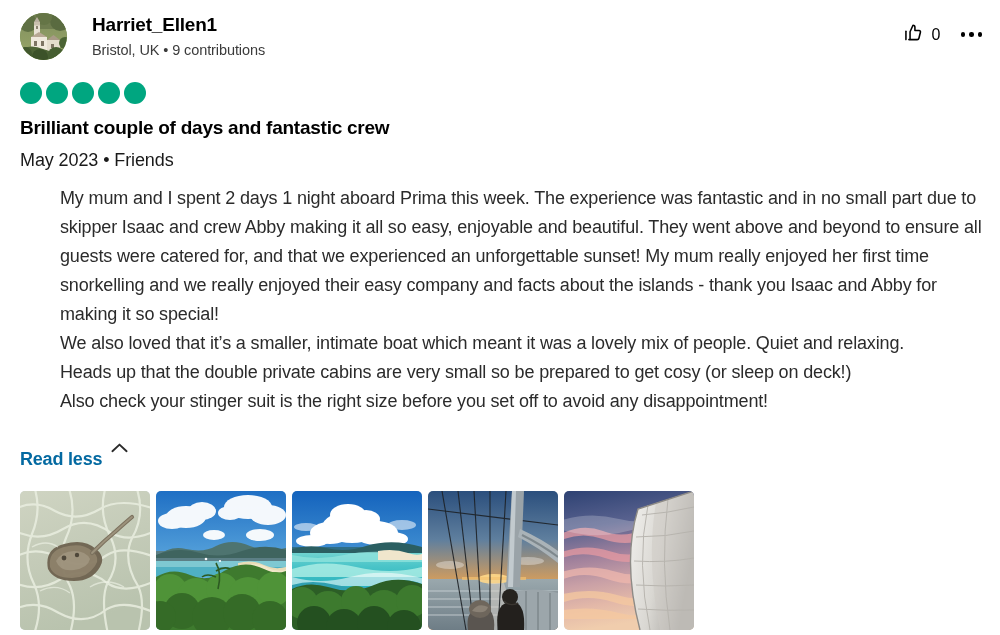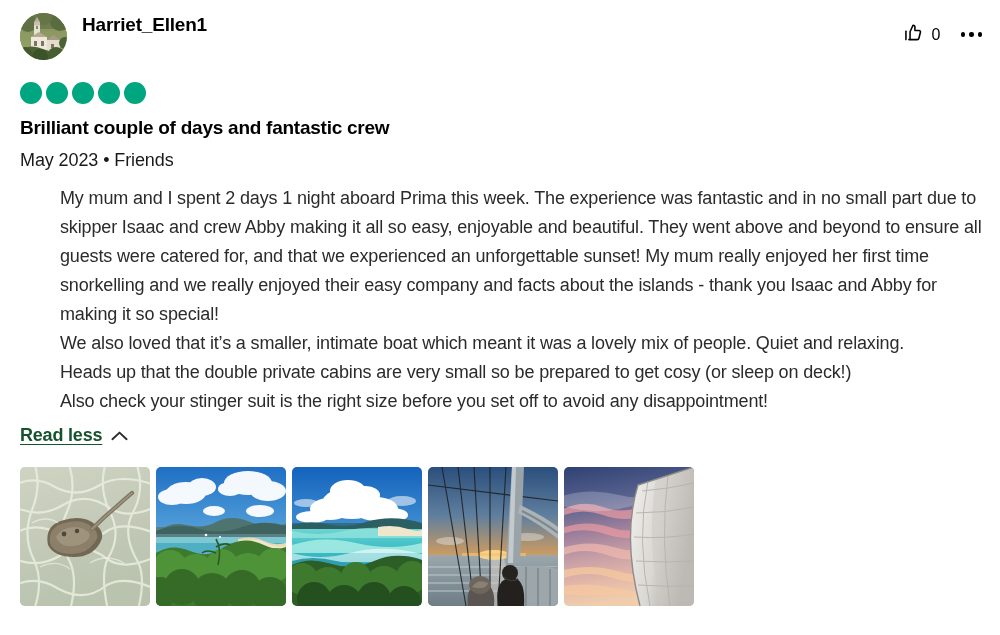--- a/index.html
+++ b/index.html
@@ -20,23 +20,24 @@
   .review-card {
     position: relative;
     width: 1000px;
     height: 635px;
     padding: 0;
   }
 
   
   .header {
     display: flex;
-    align-items: flex-start;
+    align-items: center;
     padding: 12px 0 0 20px;
     position: relative;
+    gap: 10px;
   }
   .avatar {
     width: 47px;
     height: 47px;
     border-radius: 50%;
     overflow: hidden;
     flex: 0 0 47px;
     margin-top: 1px;
     background: #6e8b4a;
     position: relative;
@@ -152,24 +153,24 @@
     align-items: center;
     gap: 9px;
     cursor: pointer;
     background: none;
     border: none;
     font-family: inherit;
   }
   .read-less-label {
     font-size: 18px;
     font-weight: bold;
-    color: #14532d;
-    text-decoration: underline;
+    color: #0369a1;
     text-underline-offset: 3px;
     letter-spacing: -0.2px;
+    margin-top: 24px;
   }
   .chevron-up {
     width: 17px;
     height: 10px;
     display: block;
   }
 
   
   .photo-strip {
     padding: 21px 0 0 20px;
@@ -228,20 +229,21 @@
           <circle cx="5" cy="41" r="7" fill="#42582e"></circle>
           <circle cx="20" cy="44" r="8" fill="#3c5229"></circle>
           <circle cx="36" cy="42" r="8" fill="#465e31"></circle>
           <circle cx="45" cy="30" r="6" fill="#4b6334"></circle>
         </g>
       </svg>
     </div>
 
     <div class="identity">
       <div class="username">Harriet_Ellen1</div>
+      <div class="user-meta">Bristol, UK • 9 contributions</div>
     </div>
 
     <div class="header-actions">
 
       <button class="helpful-btn">
         <span>
           <svg width="22" height="22" viewBox="0 0 24 24" fill="none" stroke="#000" stroke-width="1.7" stroke-linecap="round" stroke-linejoin="round">
             <path d="M3.2 10.2v9"></path>
             <path d="M6.4 19.2h9.1a1.9 1.9 0 0 0 1.85-1.45l1.65-6.6A1.5 1.5 0 0 0 17.55 9.3H13V5.6a2.1 2.1 0 0 0-2.1-2.1l-3.2 7.1v8.6z"></path>
           </svg>

